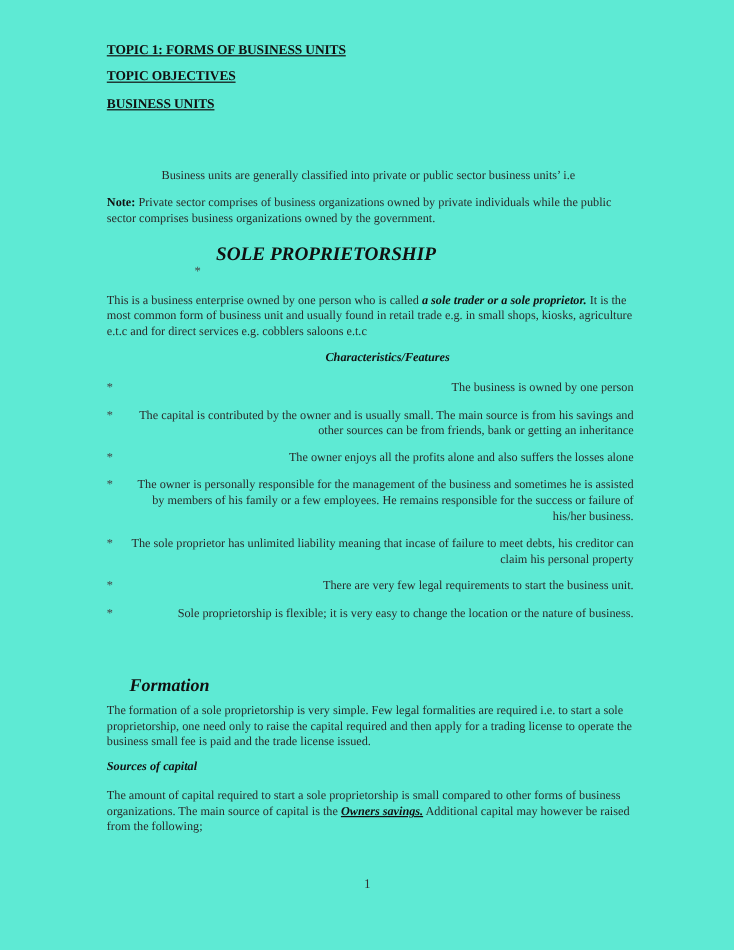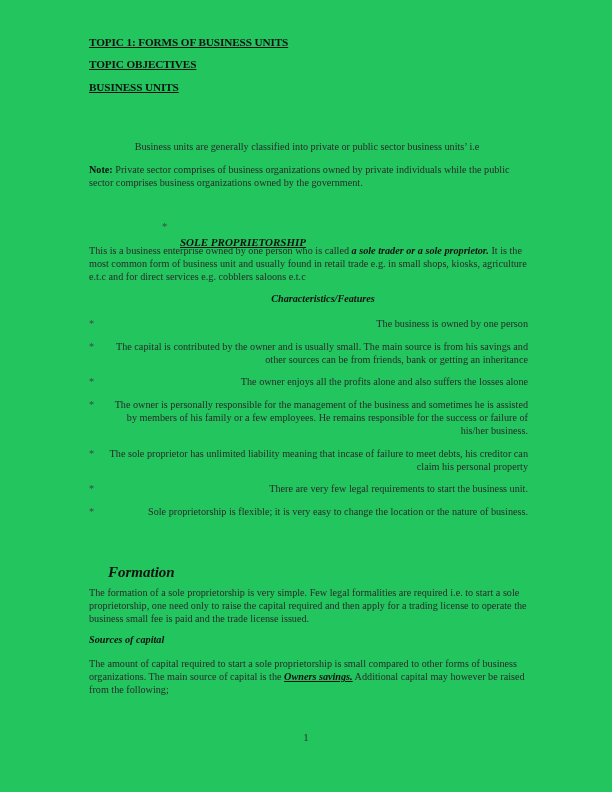--- a/index.html
+++ b/index.html
@@ -12,21 +12,21 @@
       height: 792px;
       position: relative;
       overflow: hidden;
       font-family: "Liberation Serif", "DejaVu Serif", serif;
       color: #222222;
     }
     .page {
       position: absolute;
       left: 0; top: 0;
       width: 612px; height: 792px;
-      background: #22c55e;
+      background: #5eead4;
     }
     .abs { position: absolute; }
     .heading {
       font-weight: bold;
       text-decoration: underline;
       font-size: 11.2px;
       color: #111111;
       letter-spacing: -0.1px;
       white-space: nowrap;
     }
@@ -92,21 +92,21 @@
   <div class="abs heading" style="left:89px; top:81px;">BUSINESS UNITS</div>
 
 
   <div class="abs para" style="left:89px; top:140px;text-align:center;">Business units are generally classified into private or public sector business units’ i.e</div>
 
   <div class="abs para" style="left:89px; top:163px;">
     <span class="b">Note:</span><span> Private sector comprises of business organizations owned by private individuals while the public sector comprises business organizations owned by the government.</span>
   </div>
 
   <div class="abs" style="left:162px; top:221px; font-size:10.5px; color:#444;">*</div>
-  <div class="abs" style="left:180px; top:236px; font-size:11px; font-weight:bold; font-style:italic; text-decoration:underline; color:#111; white-space:nowrap;">SOLE PROPRIETORSHIP</div>
+  <div class="abs" style="left:180px; top:204px; font-size:16px; font-weight:bold; font-style:italic; color:#111; white-space:nowrap;">SOLE PROPRIETORSHIP</div>
 
   <div class="abs para" style="left:89px; top:244px; width:440px;">
     <span>This is a business enterprise owned by one person who is called </span><span class="bi">a sole trader or a sole proprietor.</span><span> It is the most common form of business unit and usually found in retail trade e.g. in small shops, kiosks, agriculture e.t.c and for direct services e.g. cobblers saloons e.t.c</span>
   </div>
 
   <div class="abs centered-sub" style="top:293px;">Characteristics/Features</div>
 
   <div class="bullet-row" style="top:317px;">
     <span class="bullet-star">*</span>
     <span class="bullet-text">The business is owned by one person</span>

